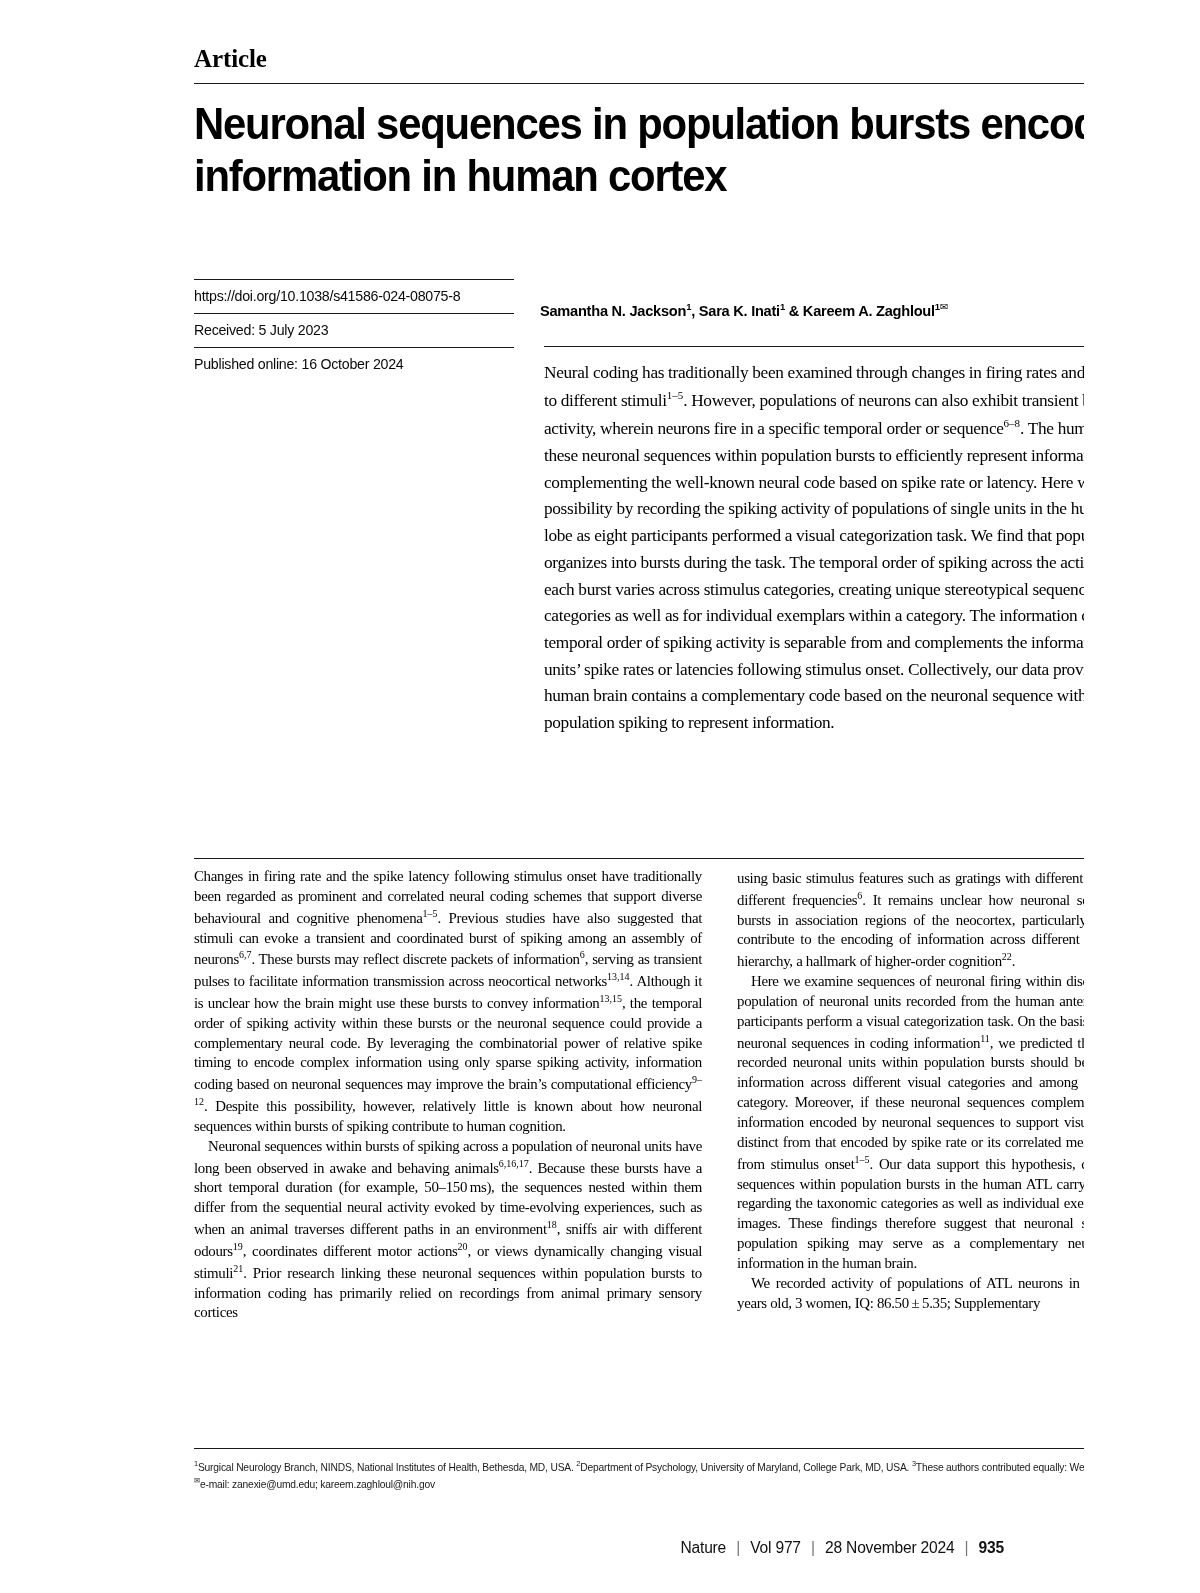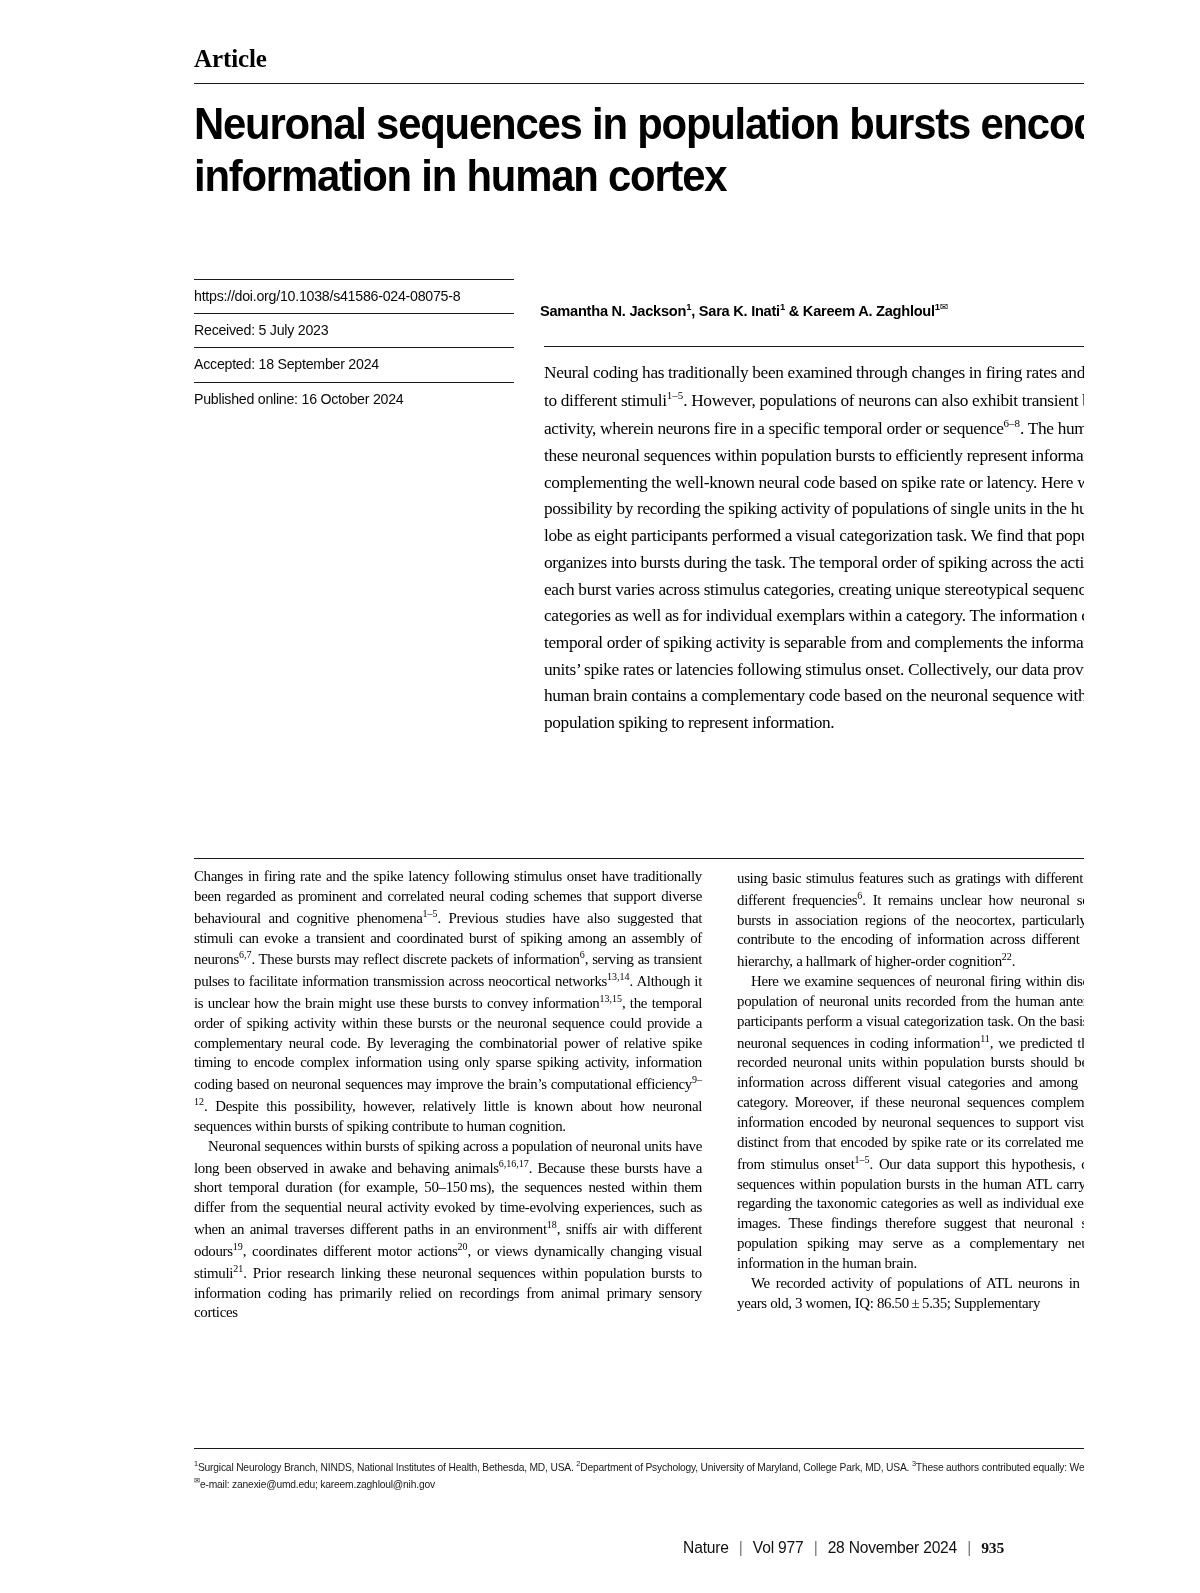--- a/index.html
+++ b/index.html
@@ -194,39 +194,38 @@
     position: absolute;
     right: 80px;
     bottom: 36px;
     font-family: "Liberation Sans", "DejaVu Sans", sans-serif;
     font-size: 15.6px;
     letter-spacing: -0.2px;
     color: #111;
     white-space: nowrap;
   }
   .page-footer .sep { padding: 0 6px; color: #777; }
-  .page-footer .pagenum { font-weight: bold; font-family: Liberation Serif, serif; }
+  .page-footer .pagenum { font-weight: bold; }
 </style>
 </head>
 <body>
 
 <div id="page">
 
   <div class="masthead">
     <div class="kicker">Article</div>
     <hr class="rule-full">
     <h1 class="title">Neuronal sequences in population bursts encode information in human cortex</h1>
   </div>
 
   <div class="meta-wrap">
 
     <div class="meta-col">
       <div class="meta-row">https://doi.org/10.1038/s41586-024-08075-8</div>
       <div class="meta-row">Received: 5 July 2023</div>
-      <div class="meta-row">Accepted: 18 September 2024</div>
       <div class="meta-row">Published online: 16 October 2024</div>
     </div>
 
     <div class="abs-col">
       <div class="authors">
         <br>
         <span>Samantha N. Jackson<sup>1</sup>, Sara K. Inati<sup>1</sup> &amp; Kareem A. Zaghloul<sup>1</sup><sup class="env">✉</sup></span>
       </div>
       <div class="abstract">Neural coding has traditionally been examined through changes in firing rates and latencies in response to different stimuli<sup>1–5</sup>. However, populations of neurons can also exhibit transient bursts of spiking activity, wherein neurons fire in a specific temporal order or sequence<sup>6–8</sup>. The human brain may utilize these neuronal sequences within population bursts to efficiently represent information<sup>9–12</sup>, thereby complementing the well-known neural code based on spike rate or latency. Here we examined this possibility by recording the spiking activity of populations of single units in the human anterior temporal lobe as eight participants performed a visual categorization task. We find that population spiking activity organizes into bursts during the task. The temporal order of spiking across the activated units within each burst varies across stimulus categories, creating unique stereotypical sequences for individual categories as well as for individual exemplars within a category. The information conveyed by the temporal order of spiking activity is separable from and complements the information conveyed by the units’ spike rates or latencies following stimulus onset. Collectively, our data provide evidence that the human brain contains a complementary code based on the neuronal sequence within bursts of population spiking to represent information.</div>
     </div>

